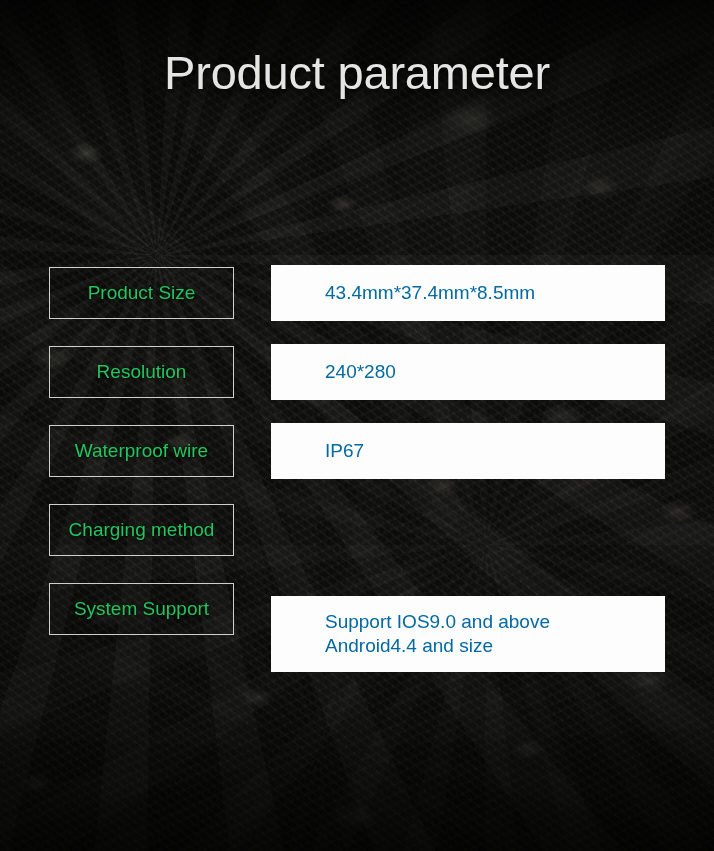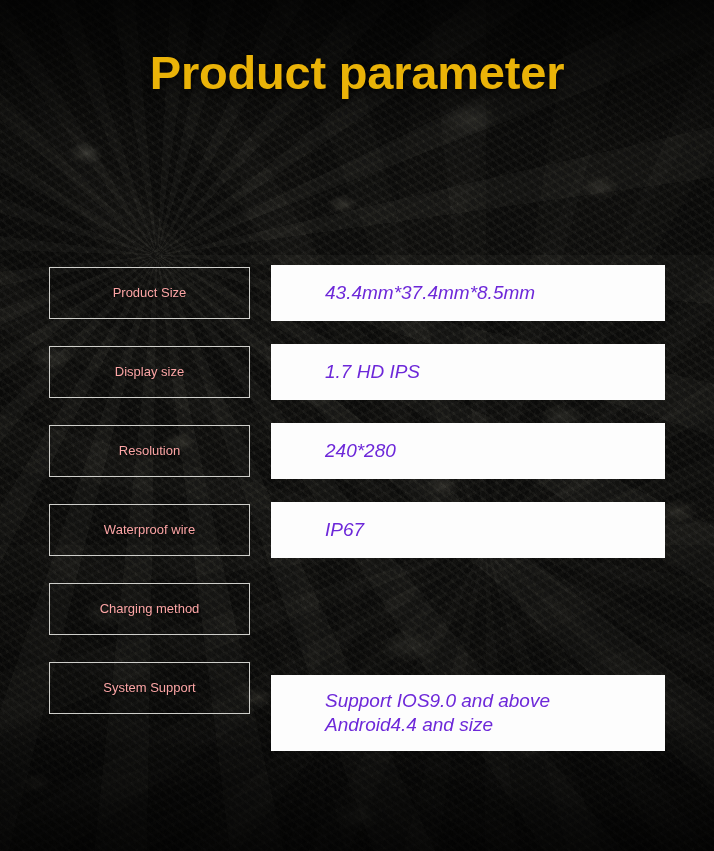--- a/index.html
+++ b/index.html
@@ -69,23 +69,23 @@
       linear-gradient(180deg, rgba(0,0,0,.72) 0%, rgba(0,0,0,0) 16%, rgba(0,0,0,0) 82%, rgba(0,0,0,.55) 100%);
   }
 
   
   .title {
     position: absolute;
     left: 0;
     right: 0;
     top: 48px;
     text-align: center;
-    color: #eab308;
+    color: #e5e5e5;
     font-size: 47px;
-    font-weight: bold;
+    font-weight: normal;
     letter-spacing: -0.2px;
     line-height: 1.08;
     text-shadow: 0 2px 7px rgba(0,0,0,.75);
   }
 
   
   .spec-table {
     position: absolute;
     left: 49px;
     top: 267px;
@@ -94,50 +94,49 @@
   .spec-row {
     position: relative;
     height: 79px;
   }
   .spec-row:last-child { height: 96px; }
 
   .label-box {
     position: absolute;
     left: 0;
     top: 0;
-    width: 201px;
+    width: 185px;
     height: 52px;
     box-sizing: border-box;
     border: 1px solid #cfcfcb;
     display: flex;
     align-items: center;
     justify-content: center;
-    color: #fca5a5;
-    font-size: 13px;
+    color: #22c55e;
+    font-size: 19px;
     line-height: 1.1;
     white-space: nowrap;
     text-shadow: 0 1px 3px rgba(0,0,0,.8);
   }
 
   .value-box {
     position: absolute;
     left: 222px;
     top: -2px;
     width: 394px;
     height: 56px;
     box-sizing: border-box;
     background: #fdfdfd;
     display: flex;
     flex-direction: column;
     justify-content: center;
     padding-left: 54px;
-    color: #6d28d9;
+    color: #0369a1;
     font-size: 19px;
     line-height: 1.28;
-    font-style: italic;
   }
   .spec-row:last-child .value-box {
     height: 76px;
     top: -4px;
     margin-top: 17px;
   }
   .value-line { white-space: nowrap; }
 </style>
 </head>
 <body>
@@ -153,26 +152,20 @@
   <div class="title">Product parameter</div>
 
   <div class="spec-table" id="spec-table">
       <div class="spec-row">
         <div class="label-box">Product Size</div>
         <div class="value-box">
           <div class="value-line">43.4mm*37.4mm*8.5mm</div>
         </div>
       </div>
       <div class="spec-row">
-        <div class="label-box">Display size</div>
-        <div class="value-box">
-          <div class="value-line">1.7 HD IPS</div>
-        </div>
-      </div>
-      <div class="spec-row">
         <div class="label-box">Resolution</div>
         <div class="value-box">
           <div class="value-line">240*280</div>
         </div>
       </div>
       <div class="spec-row">
         <div class="label-box">Waterproof wire</div>
         <div class="value-box">
           <div class="value-line">IP67</div>
         </div>

